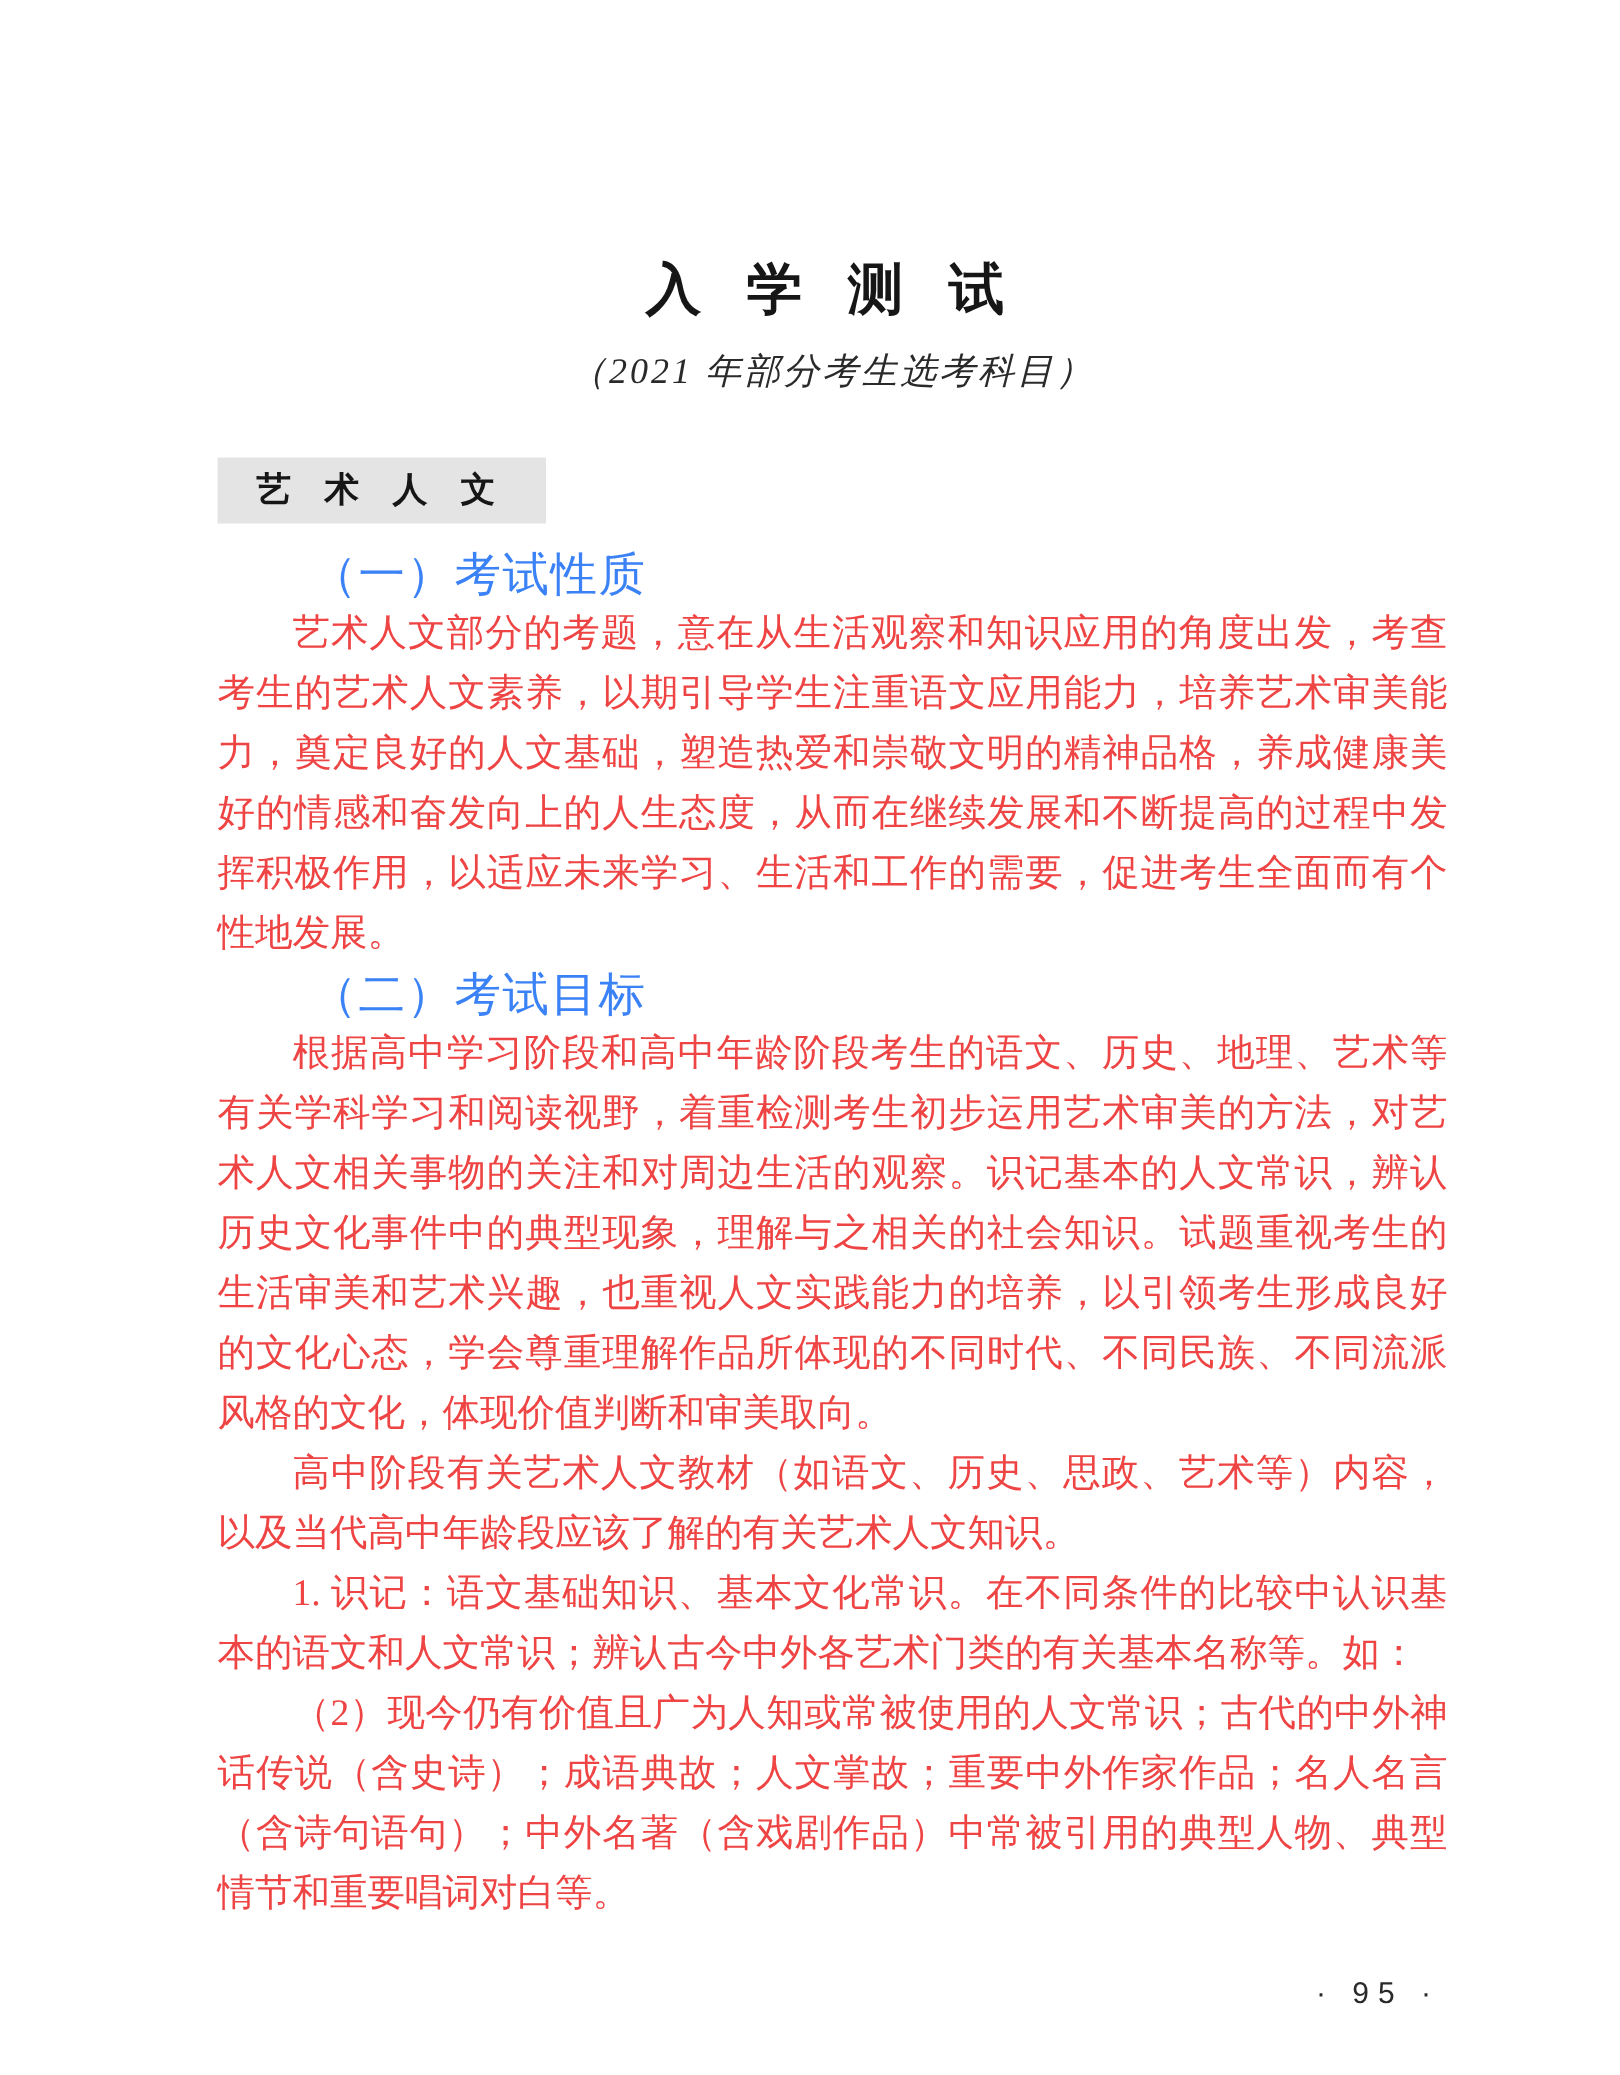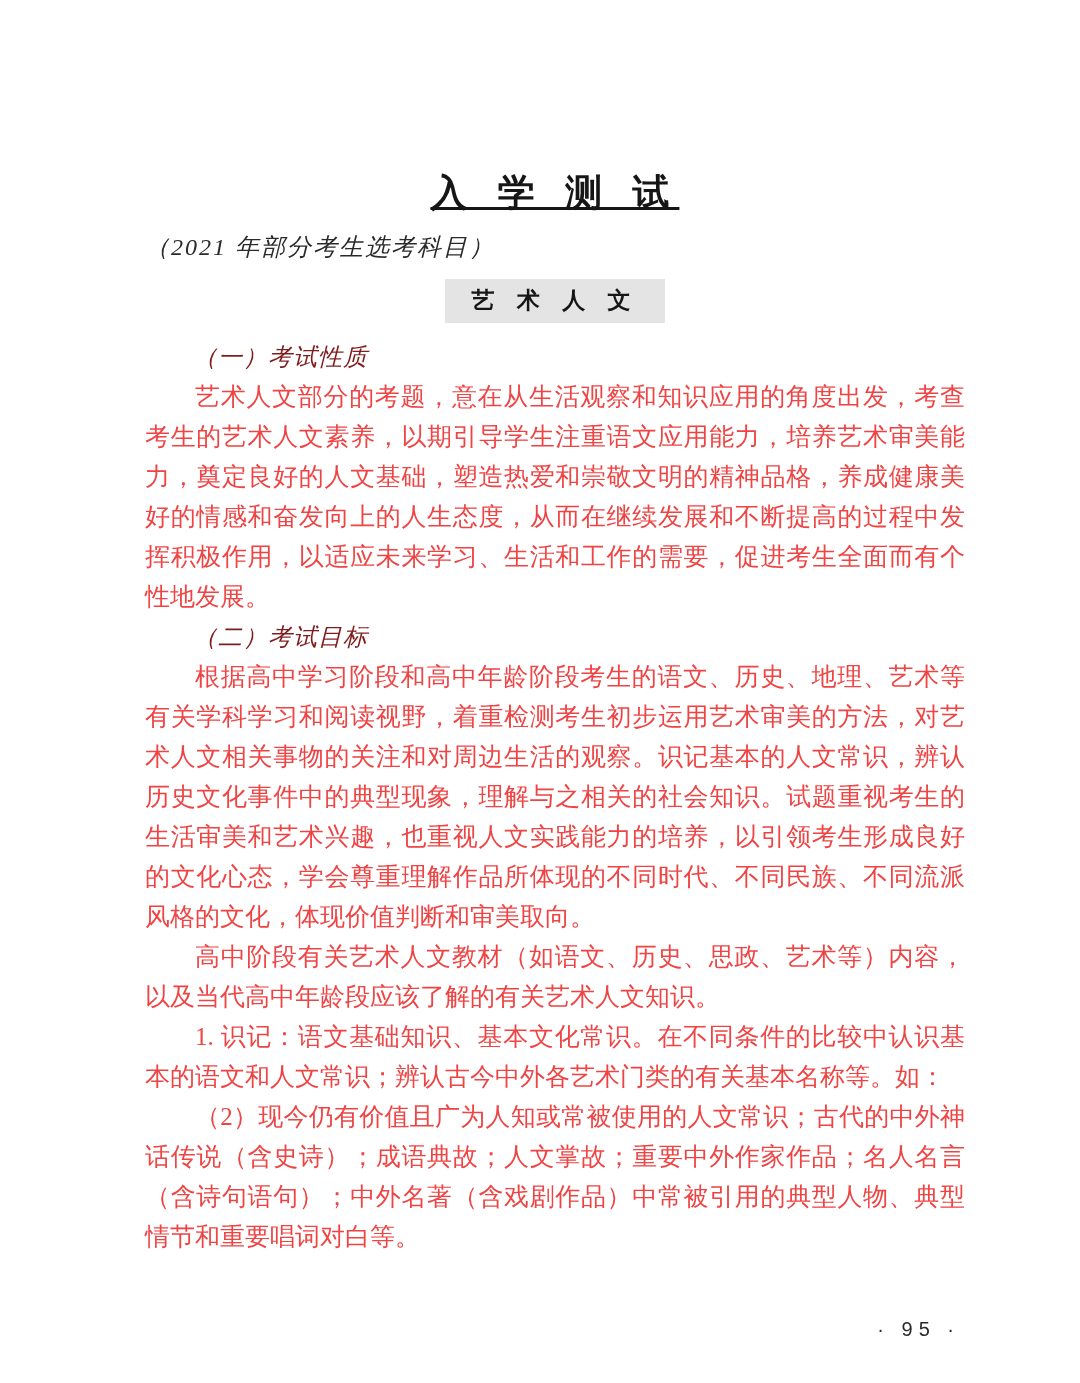--- a/index.html
+++ b/index.html
@@ -23,34 +23,34 @@
     top: 168px;
   }
 
   .doc-title {
     text-align: center;
     font-family: "Liberation Sans", "DejaVu Sans", sans-serif;
     font-weight: bold;
     font-size: 37px;
     letter-spacing: 10px;
     color: #161616;
-    text-decoration: underline;
   }
 
   .doc-subtitle {
+    text-align: center;
     font-size: 24px;
     margin-top: 13px;
     font-style: italic;
     color: #2a2a2a;
     letter-spacing: 2px;
   }
 
   .badge-row {
-    text-align: center;
-    margin-top: 16px;
+    text-align: left;
+    margin-top: 42px;
   }
 
   .section-badge {
     display: inline-block;
     background: #e4e4e4;
     padding: 6px 26px 7px 26px;
     font-family: "Liberation Sans", "DejaVu Sans", sans-serif;
     font-weight: bold;
     font-size: 23px;
     letter-spacing: 8px;
@@ -59,24 +59,23 @@
 
   .body-text {
     margin-top: 14px;
     font-size: 25px;
     line-height: 40px;
     text-align: justify;
   }
 
   .section-heading {
     text-indent: 2em;
-    font-style: italic;
-    font-size: 24px;
+    font-size: 31px;
     line-height: 40px;
-    color: #7f1d1d;
+    color: #3b82f6;
     letter-spacing: 1px;
   }
 
   .para {
     text-indent: 2em;
     line-height: 40px;
     color: #ef4444;
   }
 
   .page-number {

